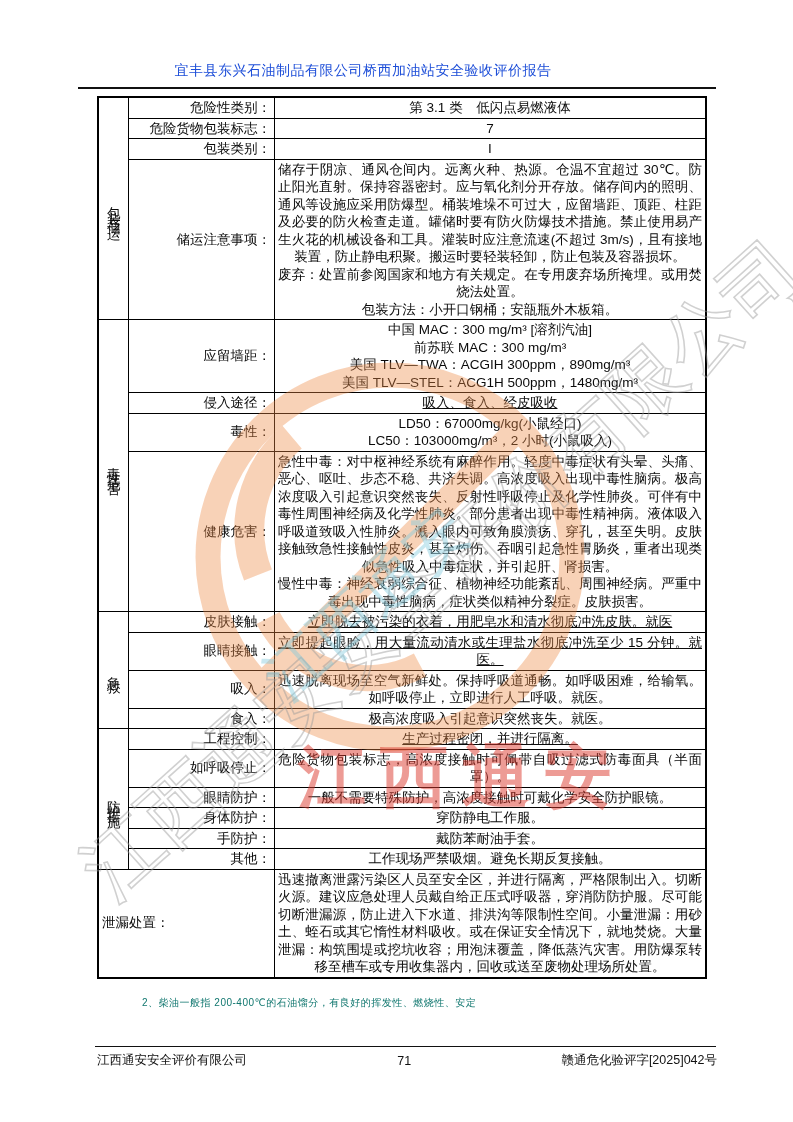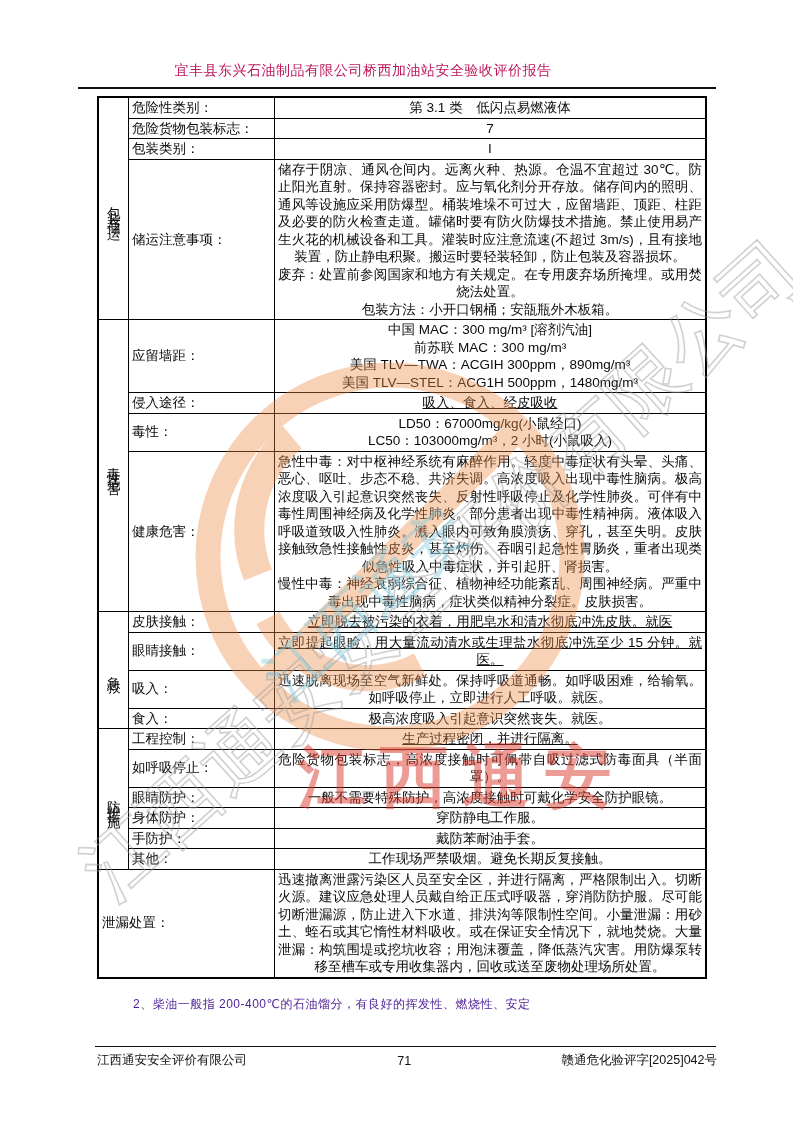--- a/index.html
+++ b/index.html
@@ -4,54 +4,54 @@
 <style>
   html,body{margin:0;padding:0;}
   body{
     width:793px;height:1122px;position:relative;background:#ffffff;
     font-family:"Liberation Sans","DejaVu Sans",sans-serif;color:#000;
     overflow:hidden;
   }
   
   .hdr{
     position:absolute;top:62px;left:0;width:726px;text-align:center;
-    font-size:14px;letter-spacing:.5px;color:#be185d;
+    font-size:14px;letter-spacing:.5px;color:#1d4ed8;
   }
   .hdr-rule{
     position:absolute;top:87px;left:78px;width:638px;height:0;
     border-top:2px solid #111;
   }
   
   table.sheet{
     position:absolute;top:96px;left:97px;
     border-collapse:collapse;table-layout:fixed;
     width:601px;border:2px solid #000;
   }
   table.sheet td{
     border:1px solid #000;padding:1px 3px;vertical-align:middle;
     font-size:13.5px;line-height:17.5px;color:#0a0a0a;
   }
   td.grp{
     width:27px;text-align:center;padding:0;
     writing-mode:vertical-rl;text-orientation:upright;
     letter-spacing:5px;font-size:14px;
   }
-  td.lbl{width:139px;text-align:left;}
+  td.lbl{width:139px;text-align:right;}
   td.val{
     width:424px;text-align:justify;text-align-last:center;
     white-space:pre-line;
   }
   td.ul{text-decoration:underline;}
   td.leaklbl{text-align:left;}
   
   .wm{position:absolute;top:0;left:0;width:793px;height:1122px;pointer-events:none;}
   
   .note{
-    position:absolute;top:996px;left:133px;width:620px;
-    font-size:12px;color:#4c1d95;letter-spacing:.5px;
+    position:absolute;top:996px;left:142px;width:620px;
+    font-size:10px;color:#0f766e;letter-spacing:.5px;
   }
   .ftr-rule{
     position:absolute;top:1046px;left:95px;width:621px;height:0;
     border-top:1.5px solid #111;
   }
   .ftr{
     position:absolute;top:1052px;left:97px;width:620px;
     display:flex;justify-content:space-between;align-items:center;
     font-size:12.5px;color:#111;
   }

